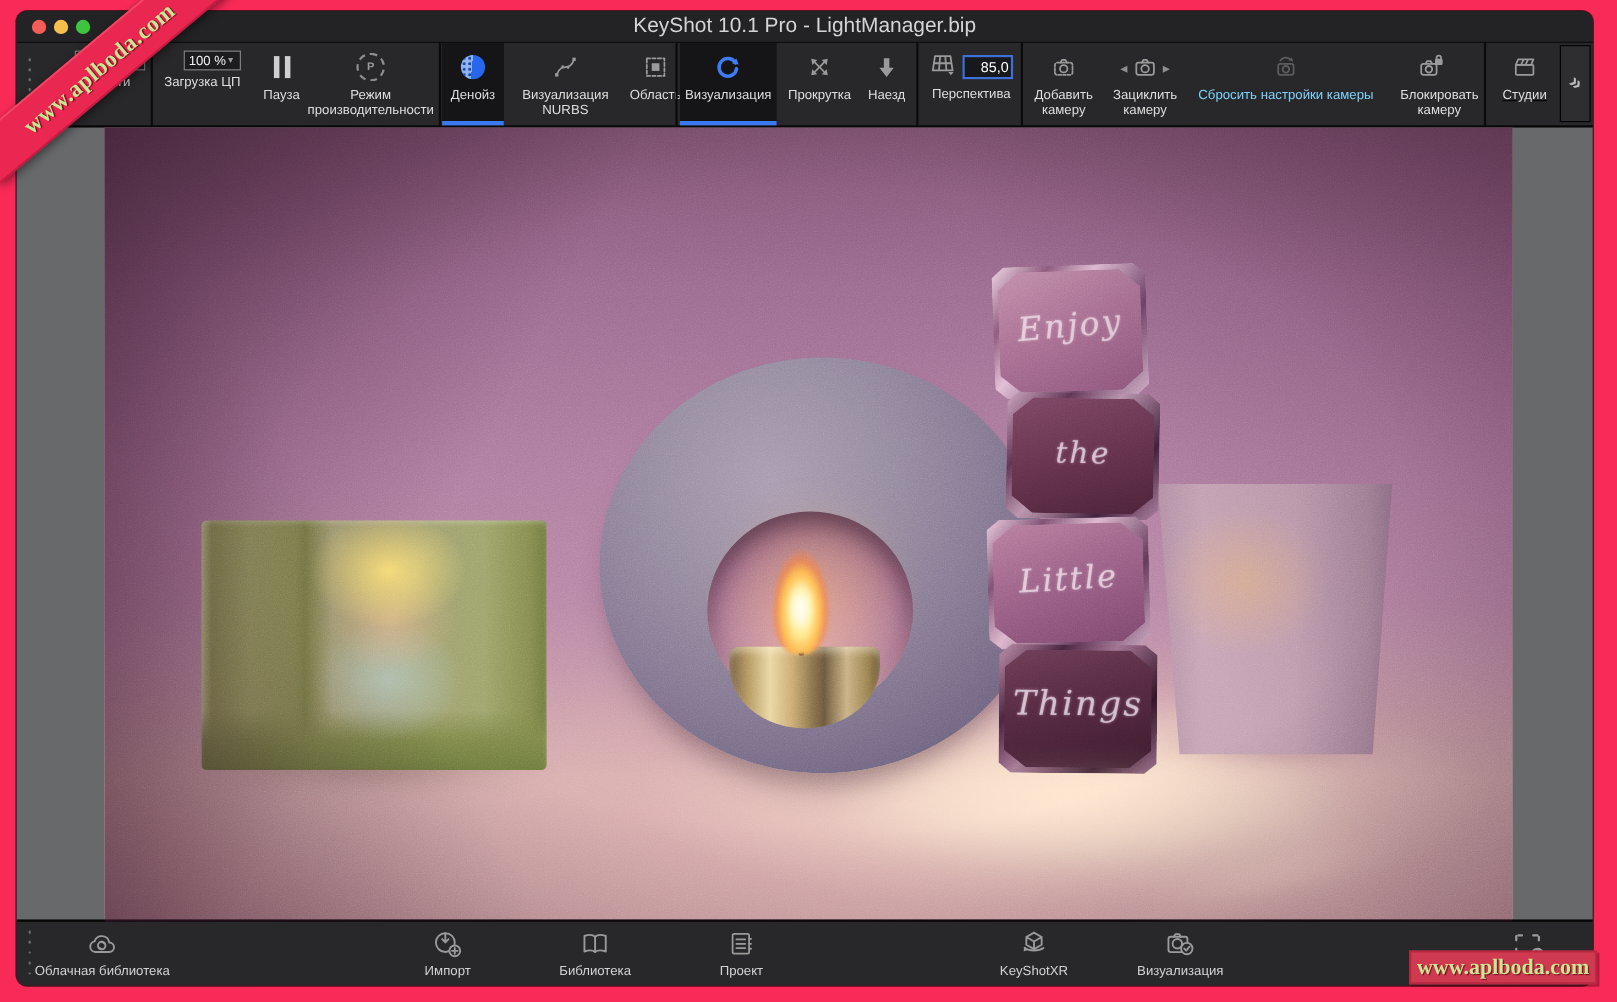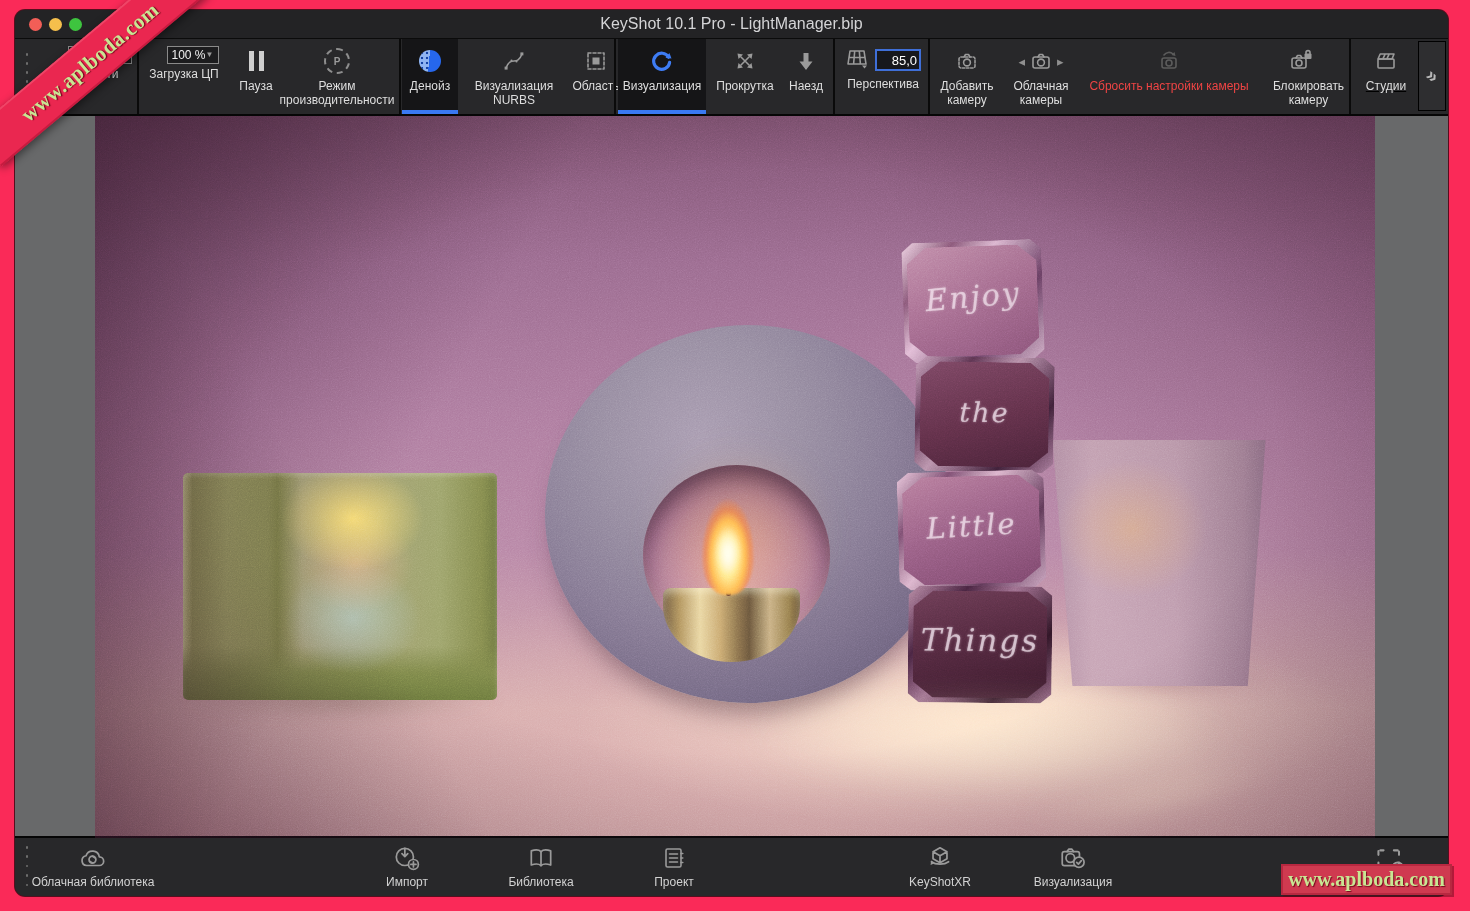--- a/index.html
+++ b/index.html
@@ -4,30 +4,30 @@
 <style>
   html,body{margin:0;padding:0;background:#fa2a58;width:1470px;height:911px;overflow:hidden;
     font-family:"Liberation Sans",sans-serif;-webkit-font-smoothing:antialiased;}
   #page{position:relative;width:1470px;height:911px;background:#fa2a58;}
   
   #win{position:absolute;left:15px;top:10px;width:1433px;height:886px;border-radius:10px;overflow:hidden;
     background:#252527;box-shadow:0 0 0 1px rgba(0,0,0,.65);}
   #titlebar{position:absolute;left:0;top:0;width:100%;height:28px;background:#232325;border-bottom:1px solid #0b0b0b;}
   .light{position:absolute;top:8px;width:13px;height:13px;border-radius:50%;}
   #title{position:absolute;left:0;right:0;top:0;height:28px;line-height:28px;text-align:center;
-    font-size:16px;color:#d4d4d6;}
+    font-size:19px;color:#d4d4d6;}
   
   #toolbar{position:absolute;left:0;top:29px;width:100%;height:75px;background:#28282a;border-bottom:2px solid #060606;}
   .tsep{position:absolute;top:0;bottom:0;width:2px;background:#0a0a0a;}
   .tbtn{position:absolute;top:0;height:75px;display:flex;flex-direction:column;align-items:center;padding-top:7px;box-sizing:border-box;}
   .tbtn .ticon{height:30px;display:flex;align-items:center;justify-content:center;}
   .tbtn .tlabel{font-size:12px;line-height:14px;text-align:center;color:#dedede;margin-top:3px;white-space:pre-line;}
   .tbtn.sel{background:#151517;}
   .tbtn.sel::after{content:"";position:absolute;left:0;right:0;bottom:0;height:4px;background:#3a79f2;}
-  .tbtn.disabled .tlabel{color:#ef4444;}
+  .tbtn.disabled .tlabel{color:#7dd3fc;}
   .valbox{height:18px;min-width:52px;background:#1c1c1e;border:1px solid #8a8a8a;color:#f0f0f0;
     font-size:12px;line-height:18px;padding:0 4px;display:flex;align-items:center;box-sizing:border-box;margin-left:17px;}
   .valbox .dda{margin-left:auto;font-size:8px;color:#9a9a9a;}
   input.persp{width:46px;height:22px;background:#17181c;border:2px solid #3f6fd8;color:#fff;font-size:13px;
     text-align:right;box-sizing:border-box;font-family:"Liberation Sans",sans-serif;}
   .handle{position:absolute;left:8px;top:14px;width:8px;height:48px;display:flex;flex-direction:column;justify-content:space-between;align-items:center;}
   .handle i{width:2.5px;height:2.5px;border-radius:50%;background:#6e6e6e;}
   .pausebars{display:flex;gap:5px;}
   .pausebars i{width:5px;height:20px;background:#cfcfcf;}
   .perfring{width:22px;height:22px;border:2px dashed #8e8e8e;border-radius:50%;color:#9a9a9a;
@@ -237,21 +237,21 @@
       <div class="tbtn" style="left:988px;width:76px;">
         <div class="ticon">
           <span class="chev">◂</span>
           <svg class="ic" width="26" height="24" viewBox="0 0 24 24" style="margin:0 3px;">
             <rect x="4" y="8" width="16" height="11" rx="2"></rect>
               <circle cx="12" cy="13.5" r="3.4"></circle>
               <path d="M9 8 L10.5 5.5 H13.5 L15 8"></path>
           </svg>
           <span class="chev">▸</span>
         </div>
-        <div class="tlabel" style="width:76px;">Облачная камеры</div>
+        <div class="tlabel" style="width:76px;">Зациклить камеру</div>
       </div>
 
       <div class="tbtn disabled" style="left:1068px;width:172px;">
         <div class="ticon">
           <svg class="ic dim" width="26" height="24" viewBox="0 0 24 24">
             <rect x="5" y="9" width="14" height="10" rx="2"></rect>
               <circle cx="12" cy="14" r="3"></circle>
             <path d="M7 6 a6 6 0 0 1 9 -1"></path>
               <polygon class="fl" points="17.5,3 18.5,7 14.5,6"></polygon>
           </svg>

